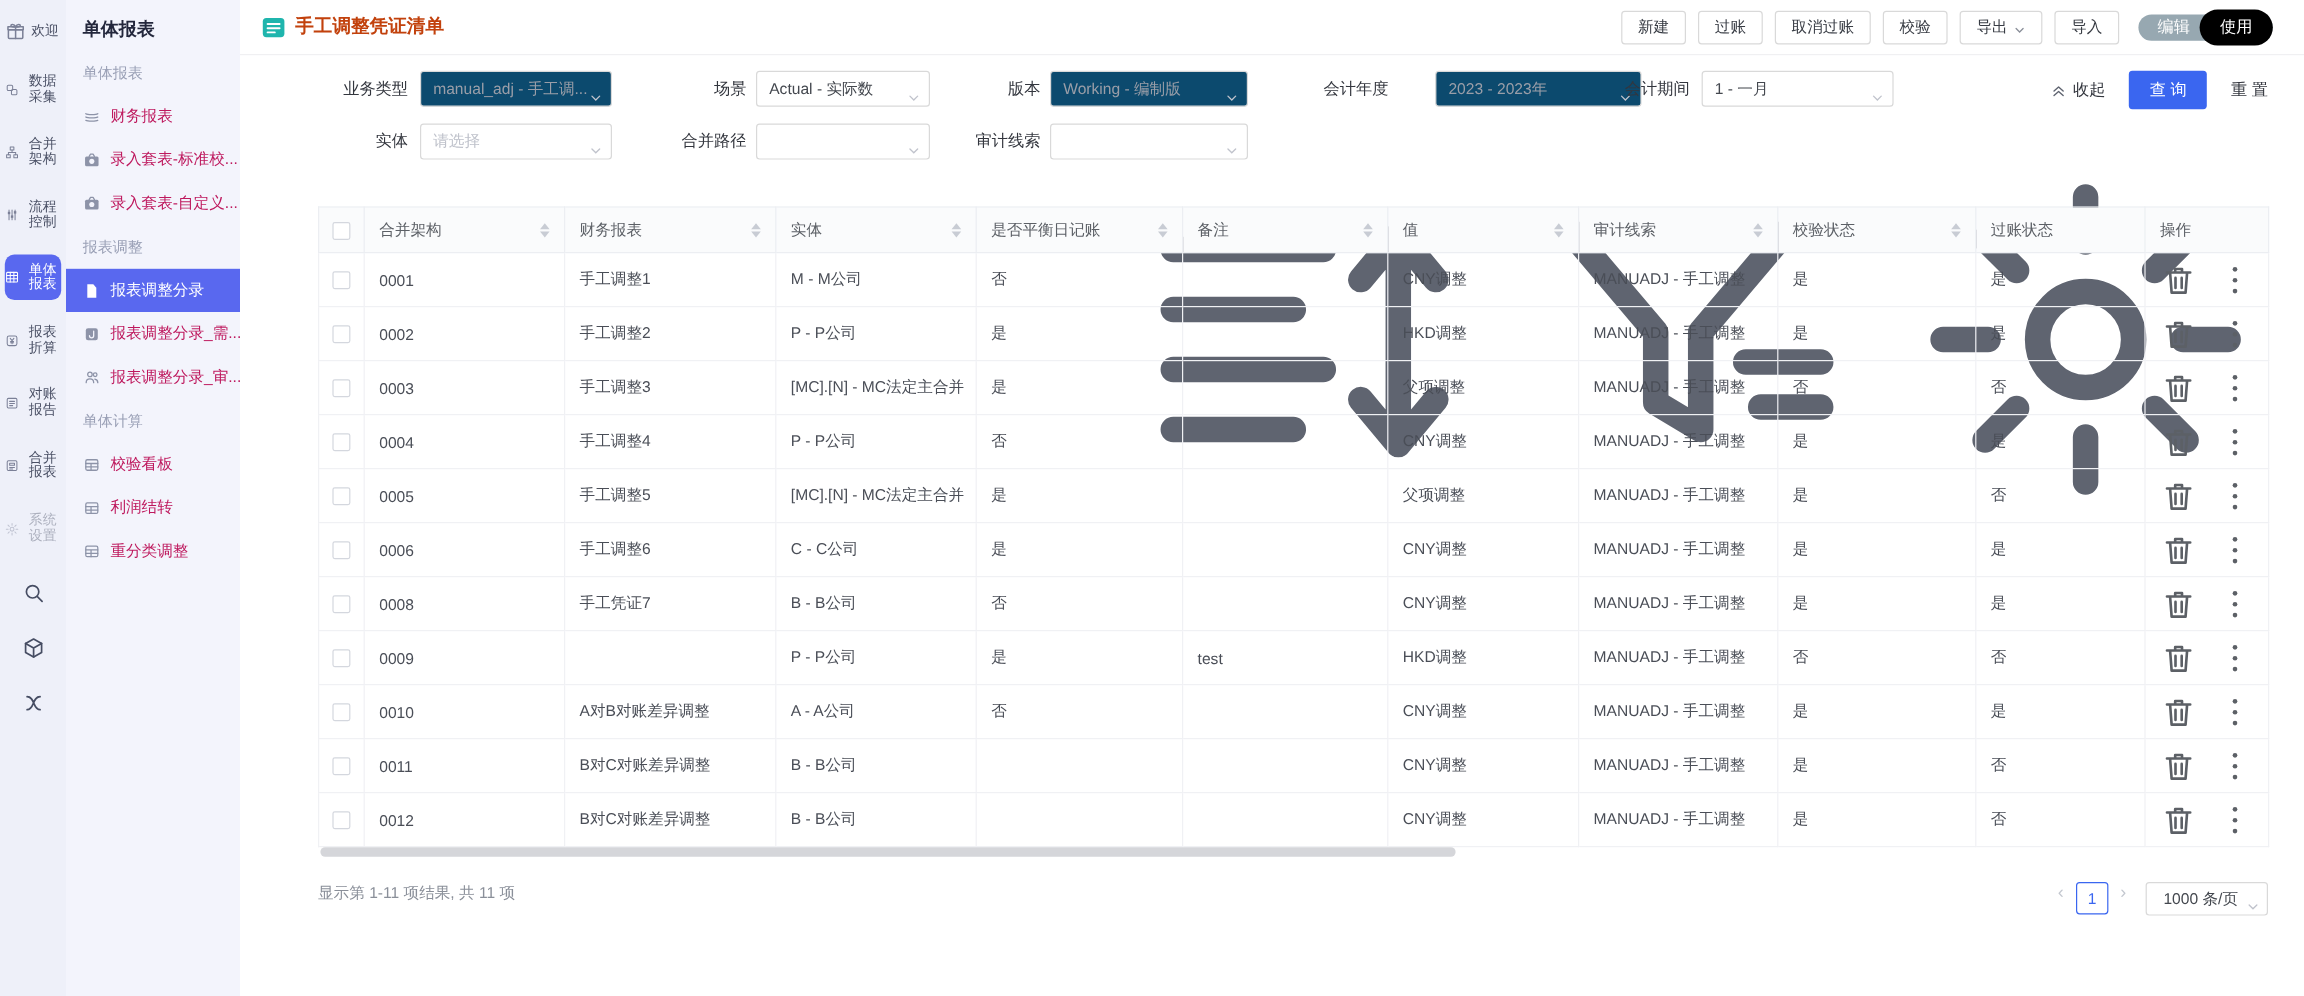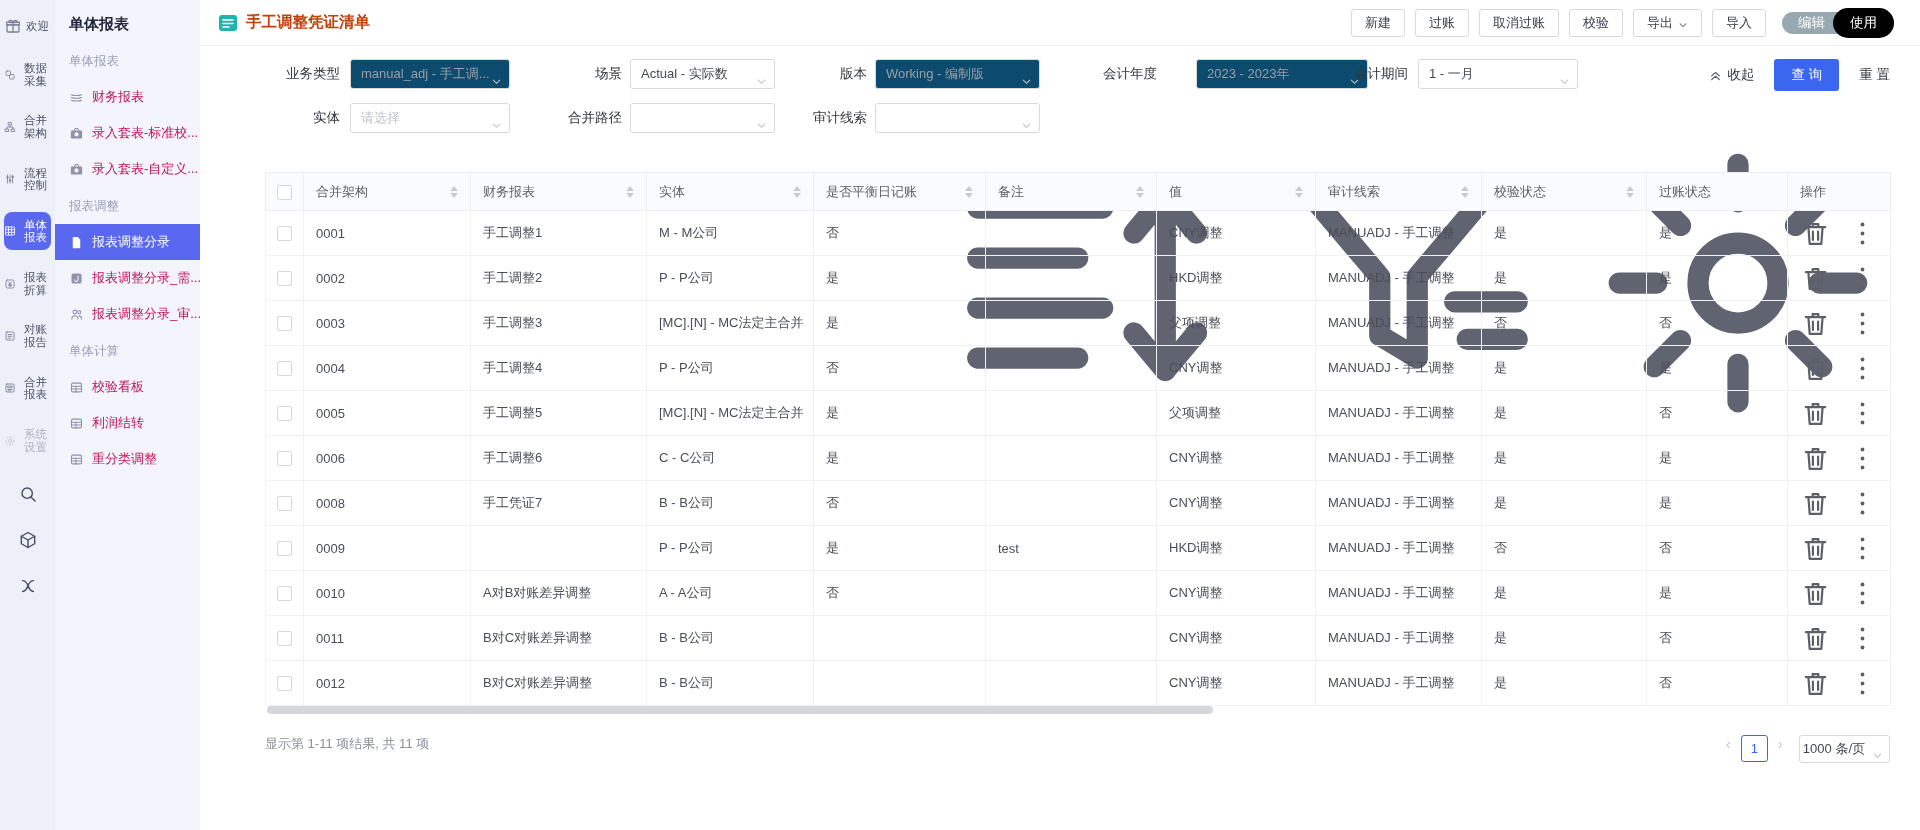--- a/index.html
+++ b/index.html
@@ -95,21 +95,21 @@
 
   
   .footer { position:absolute; left:65px; right:30px; top:735px; height:32px;
     display:flex; }
   .f-summary { font-size:13px; color:#8a8f99; }
   .f-sp { flex:1; }
   .pg-arrow { font-size:15px; color:#c3c7cf; padding:0 4px; cursor:pointer; }
   .pg-page { width:27px; height:27px; margin:0 6px; border:1px solid #3a66f0; border-radius:3px;
     color:#3a66f0; font-size:13px; display:flex; align-items:center; justify-content:center; cursor:pointer; }
   .pg-size { position:relative; margin-left:12px; height:28px; line-height:26px; border:1px solid #d9d9d9;
-    border-radius:3px; font-size:13px; color:#44484f; padding:0 24px 0 3px; cursor:pointer; }
+    border-radius:3px; font-size:13px; color:#44484f; padding:0 24px 0 14px; cursor:pointer; }
   .pg-size .caret { position:absolute; right:6px; top:8px; width:11px; height:11px; color:#c0c3cc; }
 </style>
 </head>
 <body>
 
 <div class="rail" id="rail">
     <div class="rail-item">
       <span class="ic ">
         <svg viewBox="0 0 24 24" fill="none" stroke="currentColor" stroke-width="1.7" stroke-linecap="round" stroke-linejoin="round" style="width:100%;height:100%;display:block">
           <rect x="4" y="10.5" width="16" height="9.5" rx="1"></rect>

